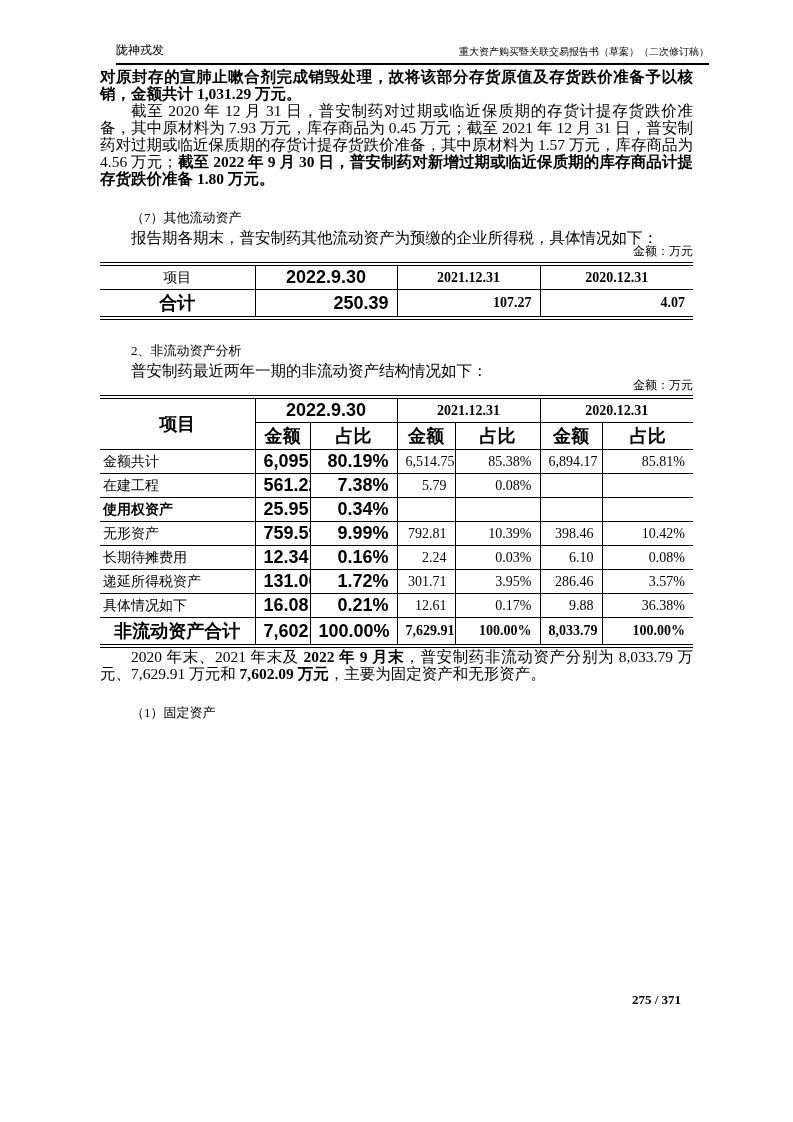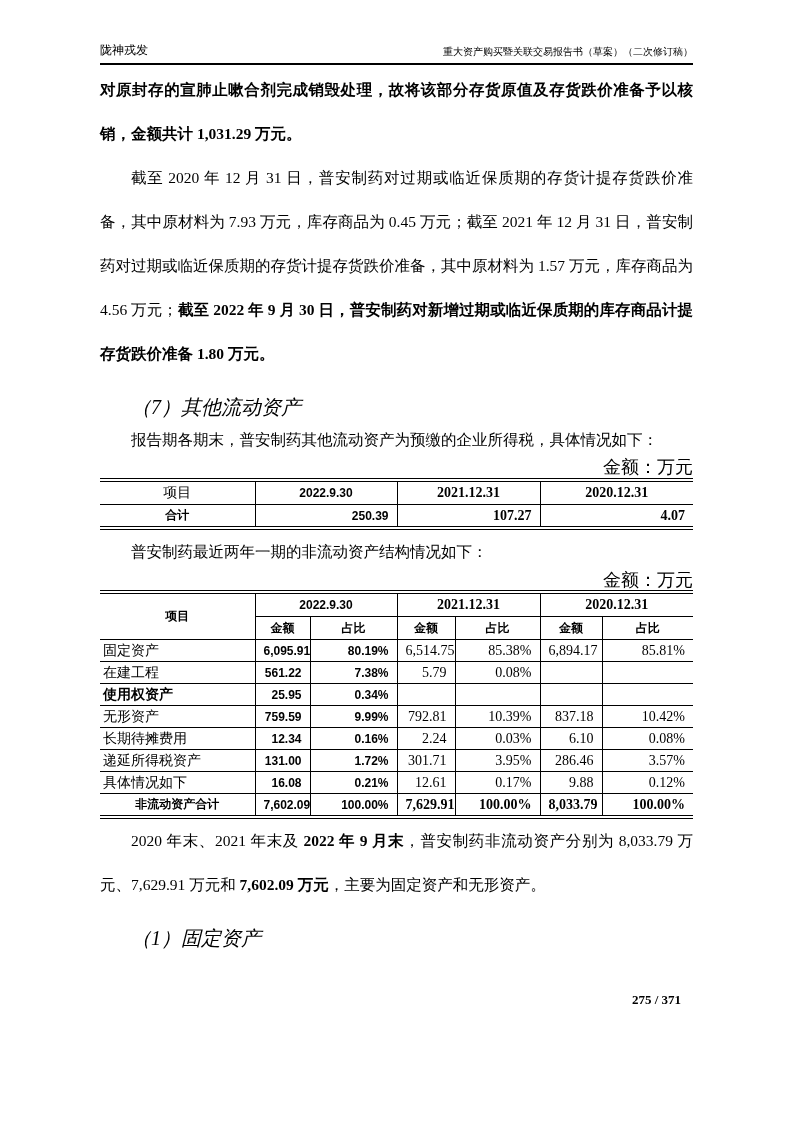--- a/index.html
+++ b/index.html
@@ -1,44 +1,44 @@
 <!DOCTYPE html>
 <html><head>
 <meta charset="utf-8">
 <style>
   html,body{margin:0;padding:0;background:#ffffff;}
   .page{position:relative;width:793px;height:1122px;background:#fff;color:#000;
         font-family:"Liberation Serif","DejaVu Serif",serif;overflow:hidden;}
   
-  .hdr{position:absolute;top:42px;left:100px;width:593px;display:flex;
+  .hdr{position:absolute;top:42px;left:116px;width:593px;display:flex;
        justify-content:space-between;align-items:flex-end;
        border-bottom:2px solid #000;padding-bottom:4px;}
   .hdr .hl{font-size:12px;}
   .hdr .hr{font-size:10px;}
   
   .main{position:absolute;top:68px;left:100px;width:593px;}
-  p.body{margin:0;font-size:15.5px;line-height:44px;text-align:justify;}
+  p.body{margin:0;font-size:15.5px;line-height:17px;text-align:justify;}
   .ind{text-indent:31px;}
   .b{font-weight:bold;}
-  .hd{margin:0;font-size:20px;line-height:22px;text-indent:31px;font-weight:normal;font-style:italic;}
-  .unit{margin:0;font-size:18px;line-height:16px;text-align:right;}
+  .hd{margin:0;font-size:13px;line-height:22px;text-indent:31px;font-weight:normal;}
+  .unit{margin:0;font-size:12px;line-height:16px;text-align:right;}
   .mt28{margin-top:28px}.mt20{margin-top:20px}.mt18{margin-top:18px}
   .mt14{margin-top:14px}.mt10{margin-top:10px}.mt3{margin-top:3px}
   .mt2{margin-top:2px}.mtm3{margin-top:-3px}.mtm2{margin-top:-2px}
   
   .twrap{border-top:4px double #000;border-bottom:4px double #000;}
   table{border-collapse:collapse;border-style:hidden;width:593px;
         table-layout:fixed;font-size:14px;}
   th,td{border:1.2px solid #000;padding:1px 8px;height:19px;
         vertical-align:middle;font-weight:normal;overflow:hidden;white-space:nowrap;}
   th{height:20px;}
   .c{text-align:center;}
   .rt{text-align:right;}
   .bs{font-weight:bold;}
-  .nb{font-family:"Liberation Sans","DejaVu Sans",sans-serif;font-weight:bold;font-size:12px;}
+  .nb{font-family:"Liberation Sans","DejaVu Sans",sans-serif;font-weight:bold;font-size:18px;}
   .lbl{padding-left:3px;}
   
   .foot{position:absolute;top:992px;right:112px;font-size:13px;font-weight:bold;}
 </style>
 </head>
 <body>
 
 <div class="page">
 
   <div class="hdr">
@@ -74,20 +74,21 @@
             <tr>
               <td class="c nb">合计</td>
               <td class="rt nb">250.39</td>
               <td class="rt bs">107.27</td>
               <td class="rt bs">4.07</td>
             </tr>
           </tbody>
       </table>
     </div>
 
+    <p class="hd mt20">2、非流动资产分析</p>
     <p class="body ind mt14"><span>普安制药最近两年一期的非流动资产结构情况如下：</span></p>
 
     <p class="unit mtm2">金额：万元</p>
     <div class="twrap mt2">
       <table>
         <colgroup>
           <col style="width:155px">
             <col style="width:55px">
             <col style="width:87px">
           <col style="width:58px">
@@ -106,21 +107,21 @@
               <th class="c nb">金额</th>
               <th class="c nb">占比</th>
               <th class="c nb">金额</th>
               <th class="c nb">占比</th>
               <th class="c nb">金额</th>
               <th class="c nb">占比</th>
             </tr>
           </thead>
         <tbody id="t2-body">
             <tr>
-              <td class="lbl">固定资产</td>
+              <td class="lbl">金额共计</td>
               <td class="rt nb">6,095.91</td>
               <td class="rt nb">80.19%</td>
               <td class="rt">6,514.75</td>
               <td class="rt">85.38%</td>
               <td class="rt">6,894.17</td>
               <td class="rt">85.81%</td>
             </tr>
             <tr>
               <td class="lbl">在建工程</td>
               <td class="rt nb">561.22</td>
@@ -138,21 +139,21 @@
               <td class="rt"></td>
               <td class="rt"></td>
               <td class="rt"></td>
             </tr>
             <tr>
               <td class="lbl">无形资产</td>
               <td class="rt nb">759.59</td>
               <td class="rt nb">9.99%</td>
               <td class="rt">792.81</td>
               <td class="rt">10.39%</td>
-              <td class="rt">837.18</td>
+              <td class="rt">398.46</td>
               <td class="rt">10.42%</td>
             </tr>
             <tr>
               <td class="lbl">长期待摊费用</td>
               <td class="rt nb">12.34</td>
               <td class="rt nb">0.16%</td>
               <td class="rt">2.24</td>
               <td class="rt">0.03%</td>
               <td class="rt">6.10</td>
               <td class="rt">0.08%</td>
@@ -166,21 +167,21 @@
               <td class="rt">286.46</td>
               <td class="rt">3.57%</td>
             </tr>
             <tr>
               <td class="lbl">具体情况如下</td>
               <td class="rt nb">16.08</td>
               <td class="rt nb">0.21%</td>
               <td class="rt">12.61</td>
               <td class="rt">0.17%</td>
               <td class="rt">9.88</td>
-              <td class="rt">0.12%</td>
+              <td class="rt">36.38%</td>
             </tr>
             <tr>
               <td class="c nb">非流动资产合计</td>
               <td class="rt nb">7,602.09</td>
               <td class="rt nb">100.00%</td>
               <td class="rt bs">7,629.91</td>
               <td class="rt bs">100.00%</td>
               <td class="rt bs">8,033.79</td>
               <td class="rt bs">100.00%</td>
             </tr>

